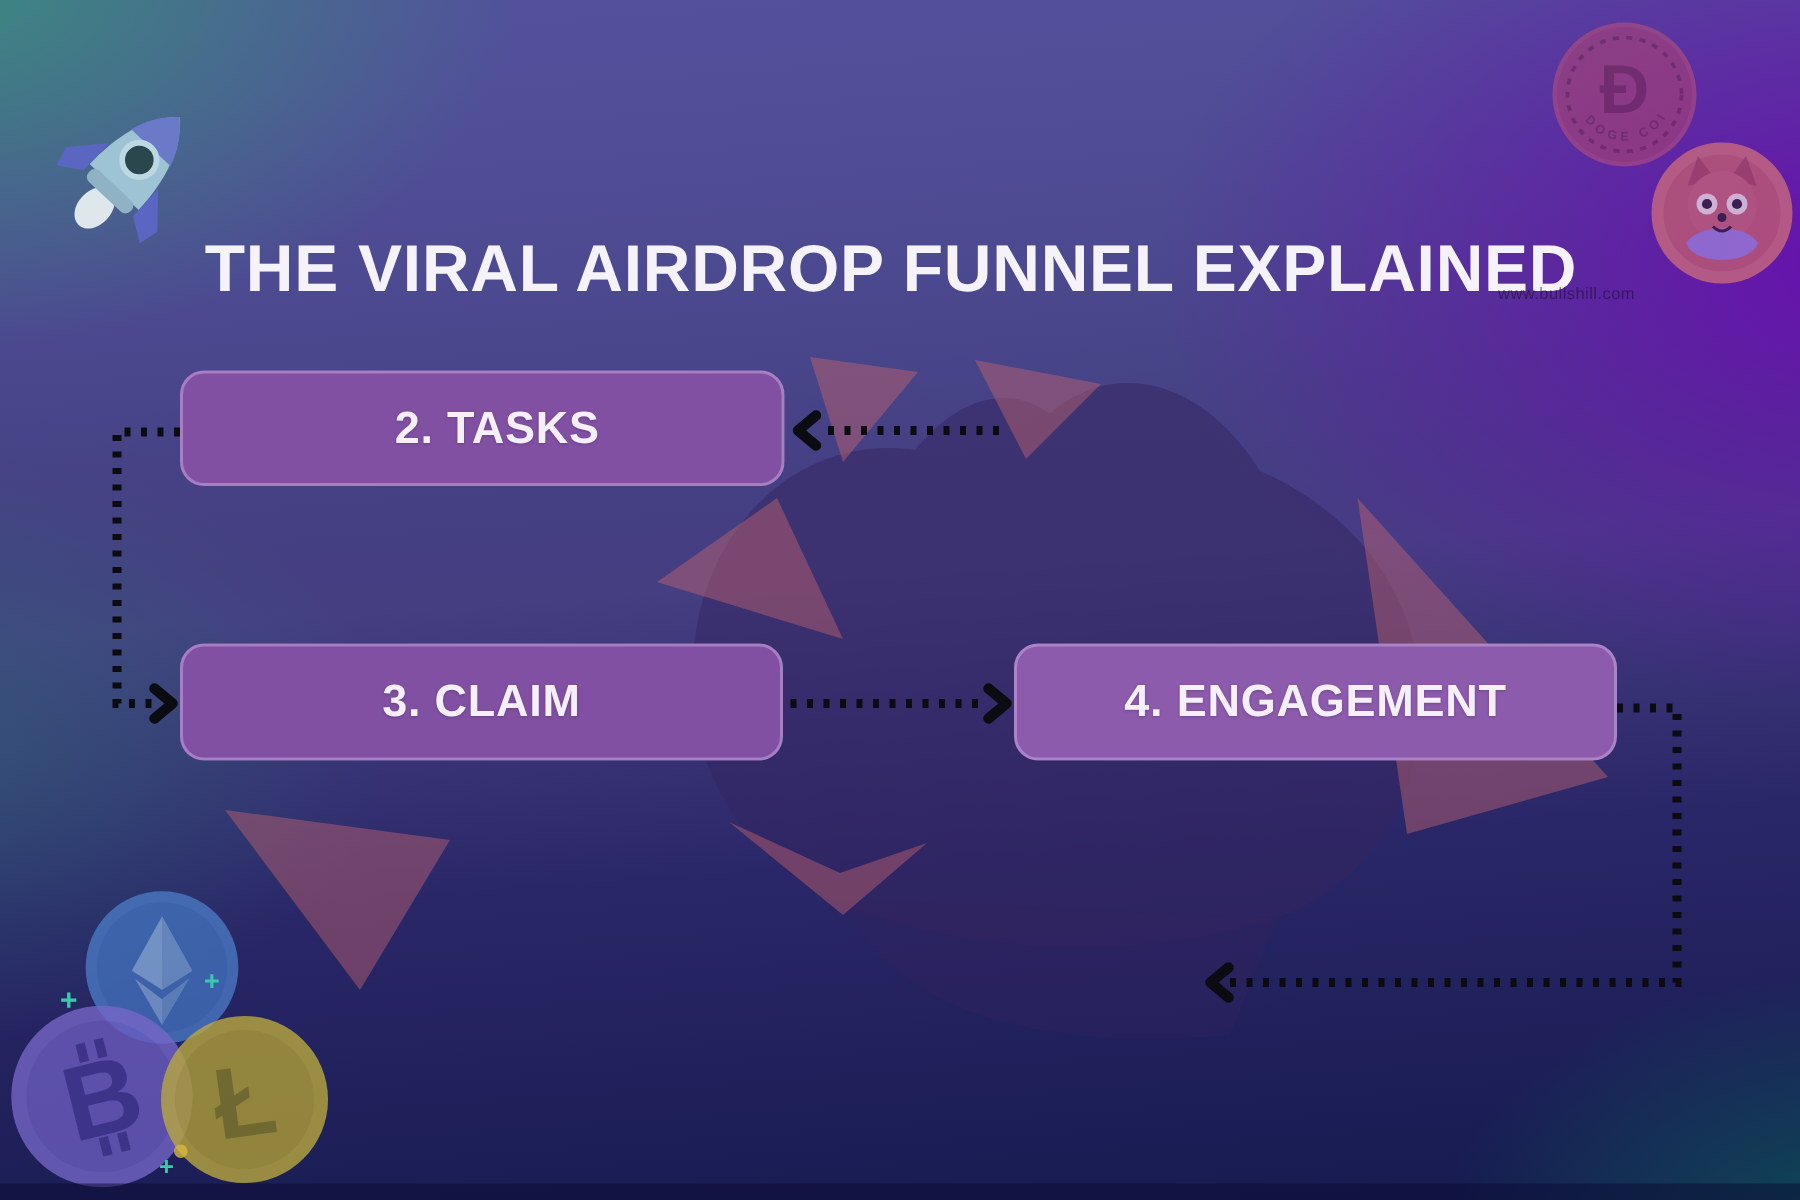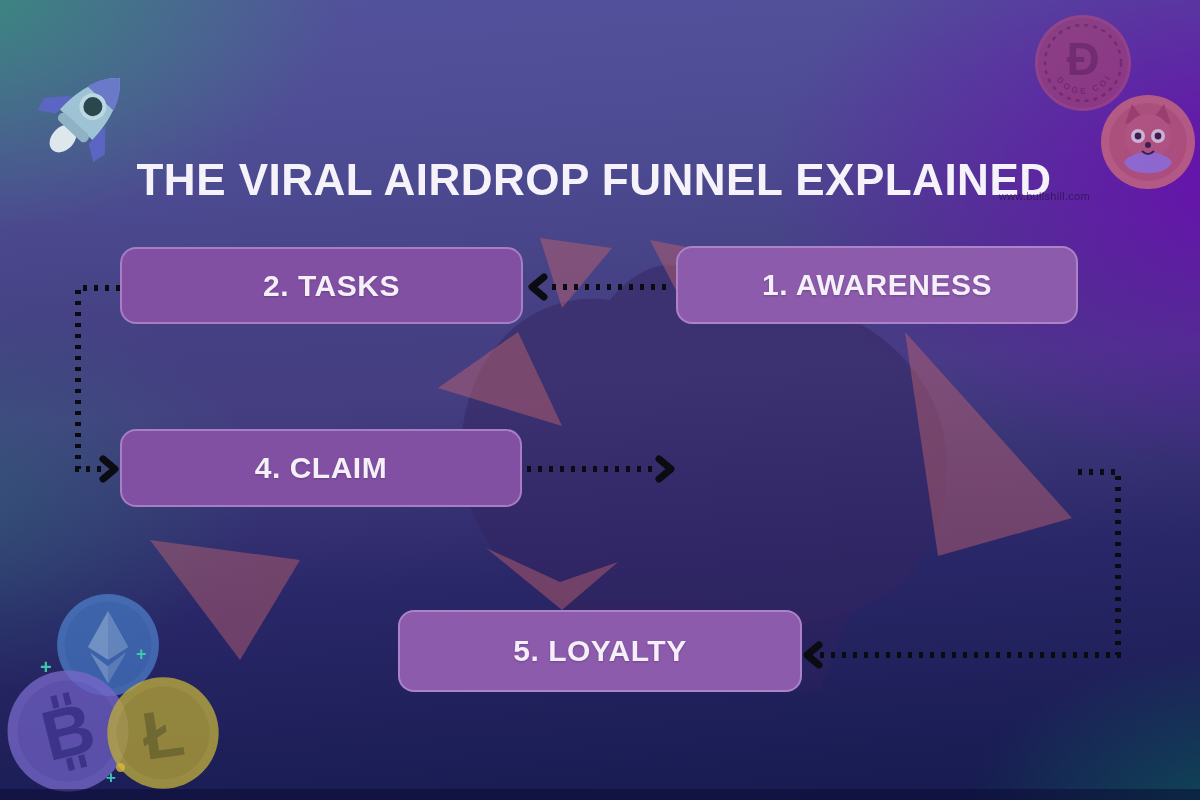--- a/index.html
+++ b/index.html
@@ -153,27 +153,24 @@
       <polyline points="1078,472 1118,472 1118,655 820,655"></polyline>
     </g>
     <g stroke="#0B0B12" stroke-width="7" fill="none" stroke-linecap="round" stroke-linejoin="round">
       <polyline points="544,277 532,287 544,297"></polyline>
       <polyline points="103,459 115,469 103,479"></polyline>
       <polyline points="659,459 671,469 659,479"></polyline>
       <polyline points="819,645 807,655 819,665"></polyline>
     </g>
   </svg>
 
-  <div class="step fillB step-awareness">
-    <span>1. AWARENESS</span>
-  </div>
   <div class="step fillA step-tasks">
     <span>2. TASKS</span>
   </div>
   <div class="step fillA step-claim">
-    <span>4. CLAIM</span>
+    <span>3. CLAIM</span>
   </div>
-  <div class="step fillB step-loyalty">
-    <span>5. LOYALTY</span>
+  <div class="step fillB step-engagement">
+    <span>4. ENGAGEMENT</span>
   </div>
 
   <div class="bottom-strip"></div>
 </div>
 
 </body></html>

